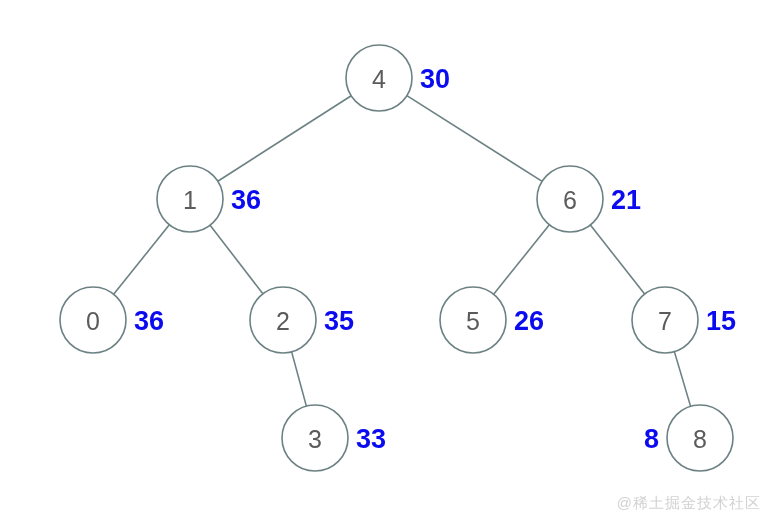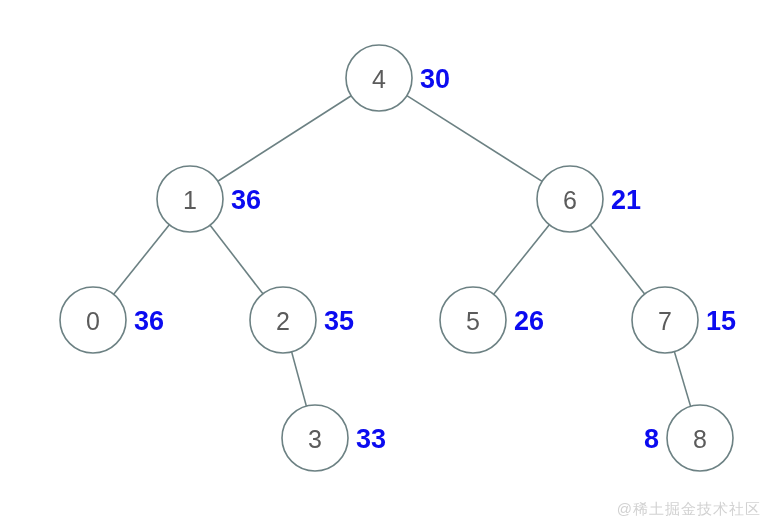--- a/index.html
+++ b/index.html
@@ -52,21 +52,21 @@
   }
   .node-value.left-side {
     text-anchor: end;
   }
   .node-value.right-side {
     text-anchor: start;
   }
   #watermark {
     position: absolute;
     right: 14px;
-    bottom: 10px;
+    bottom: 16px;
     color: #d2d2d2;
     font-family: "Liberation Sans", sans-serif;
     font-size: 15px;
     letter-spacing: 1px;
     white-space: nowrap;
     user-select: none;
   }
 </style>
 </head>
 <body>

